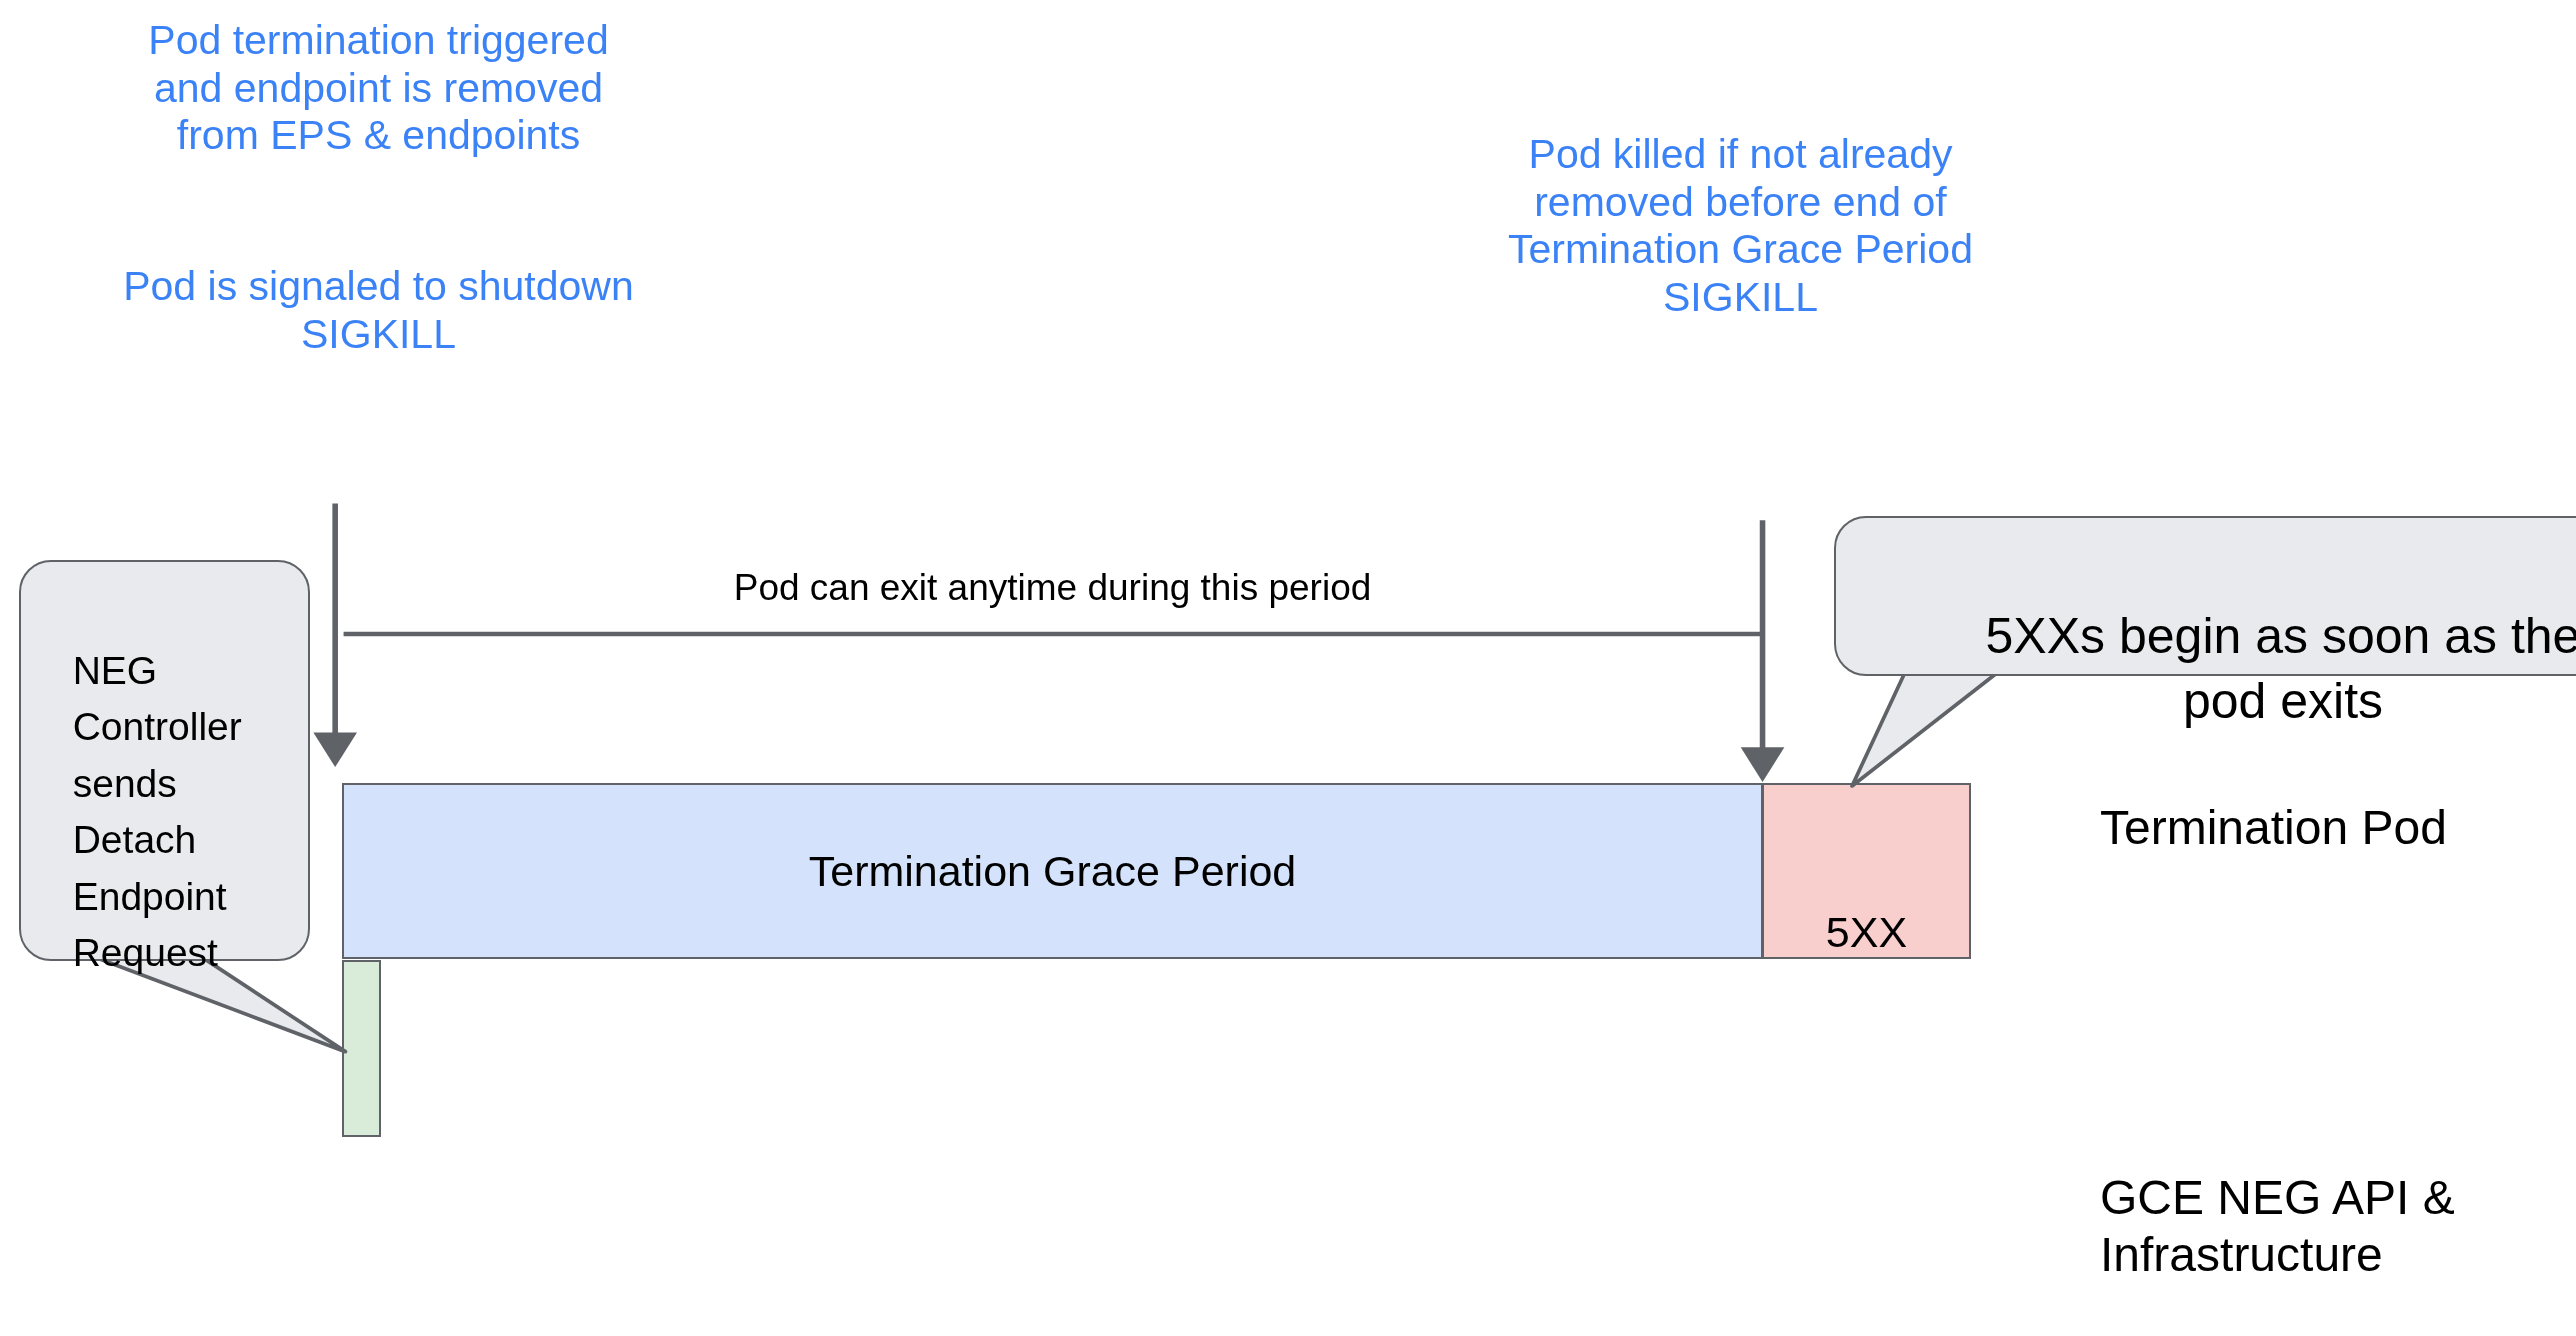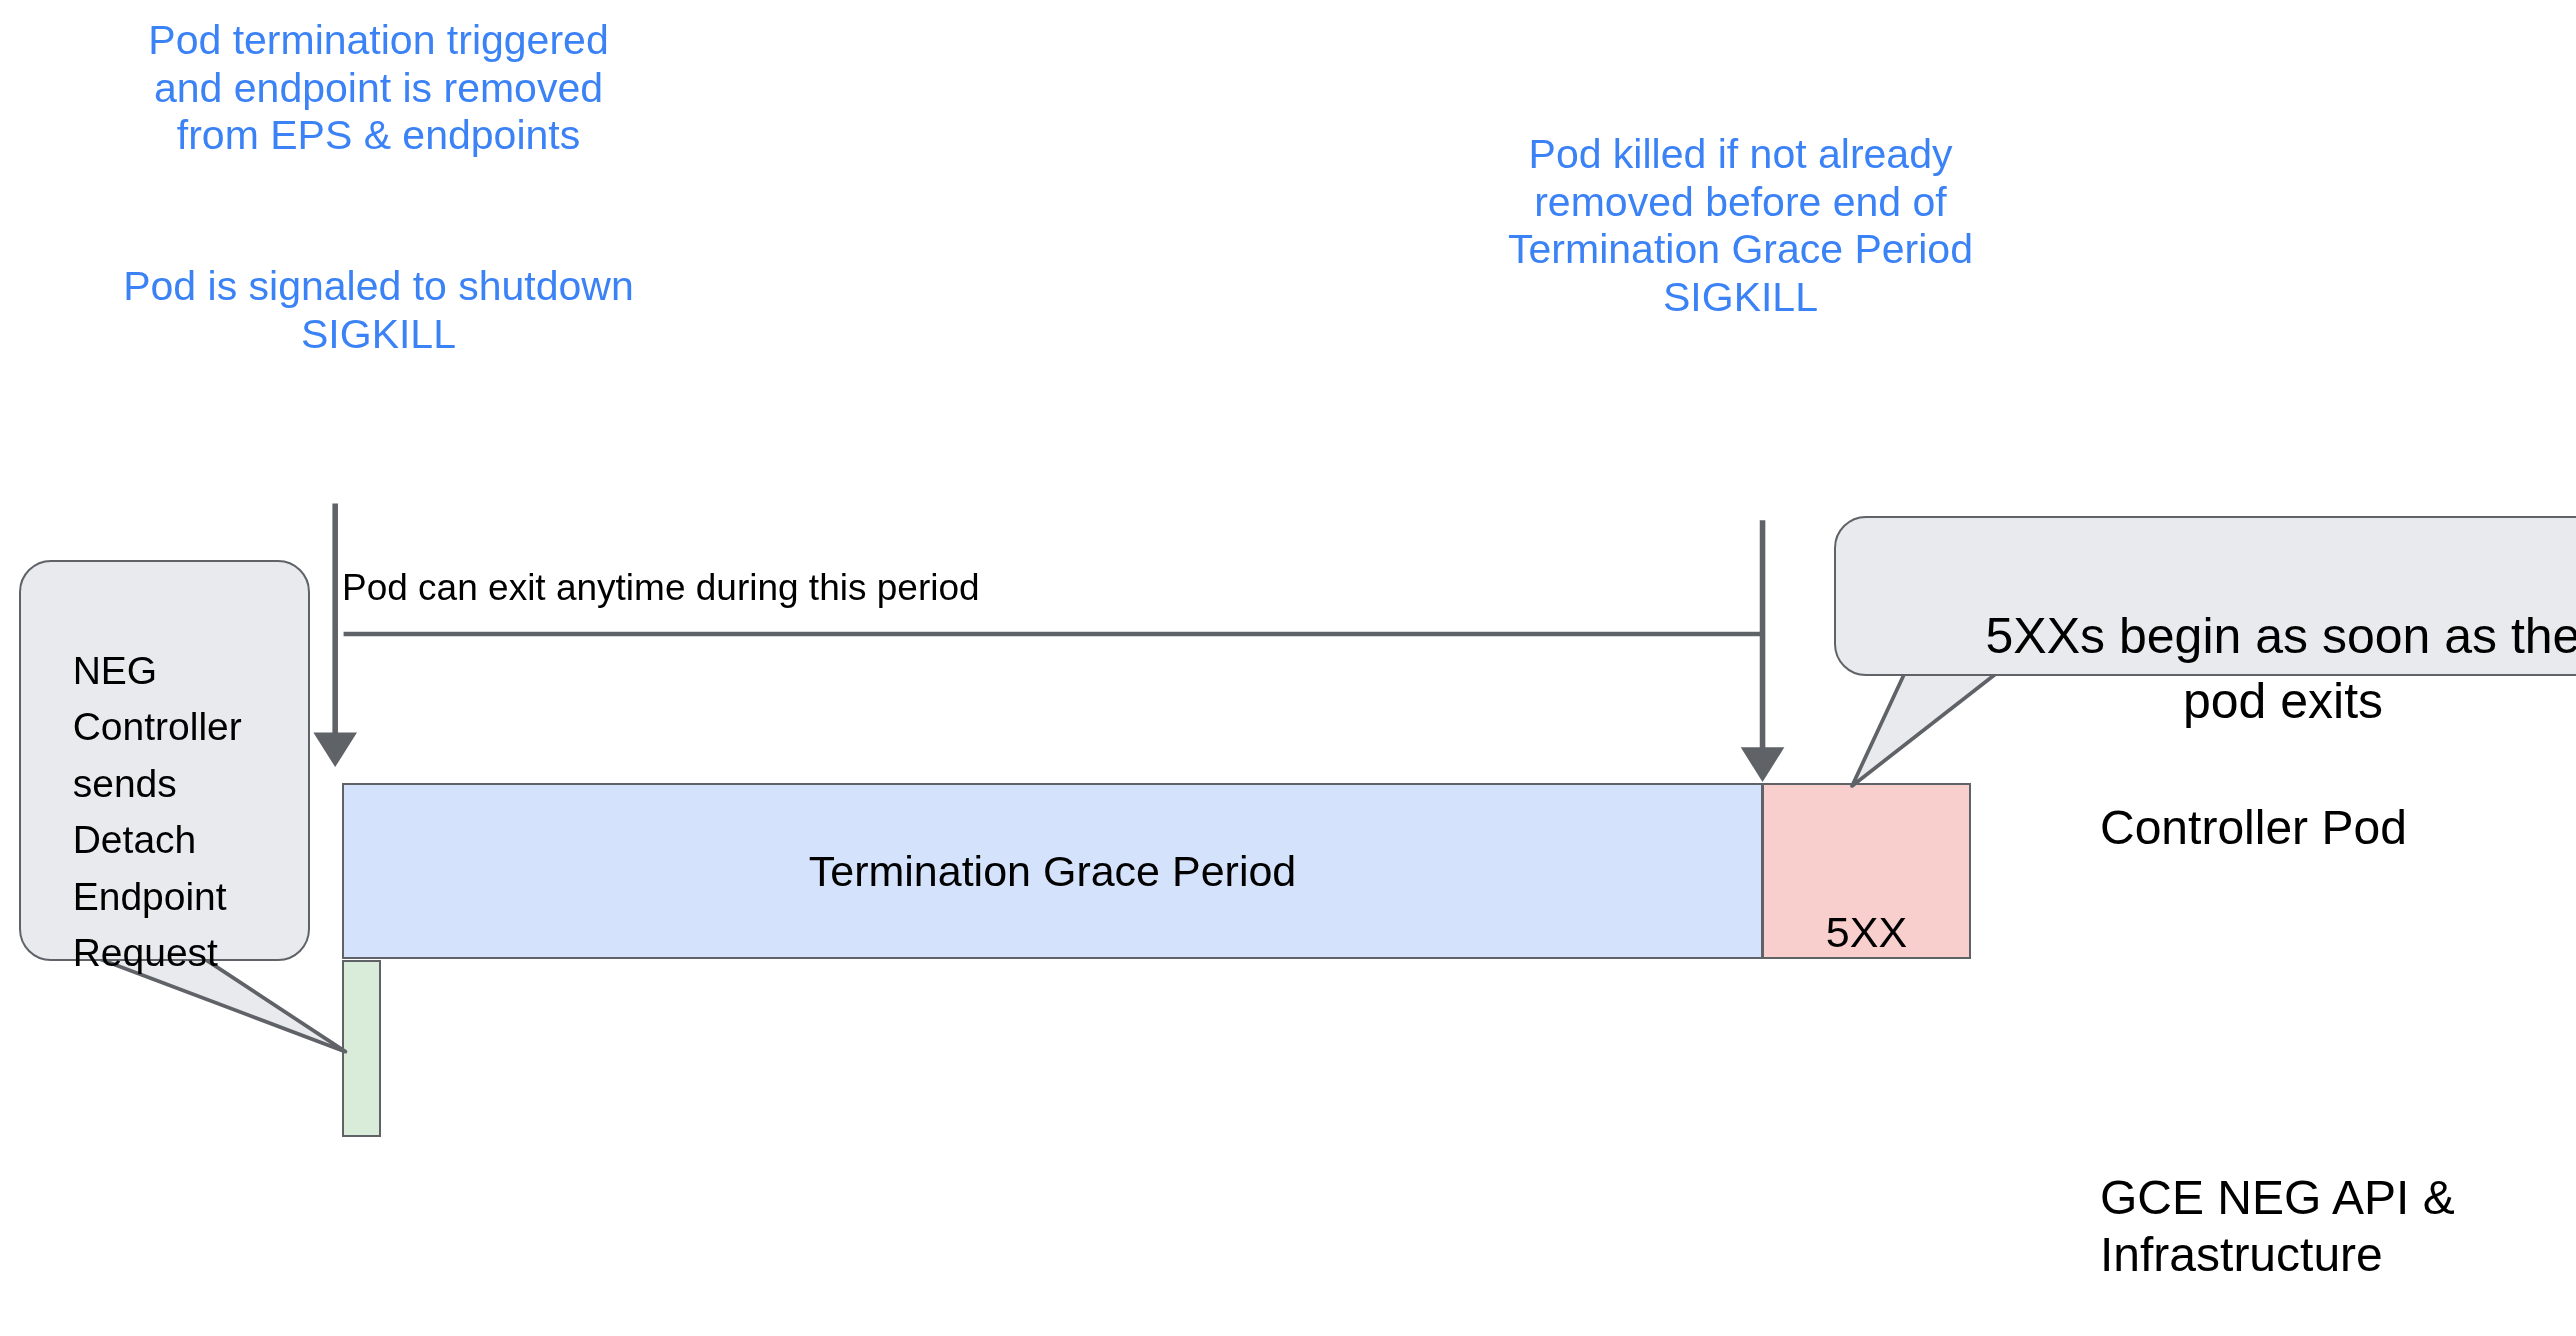--- a/index.html
+++ b/index.html
@@ -65,20 +65,21 @@
     white-space: pre-line;
   }
   #lane-pod  { left: 2100px; top: 800px;  width: 466px; }
   #lane-neg  { left: 2100px; top: 987px; width: 466px; }
   #lane-gce  { left: 2100px; top: 1170px; width: 466px; }
 
   
   #span-caption {
     position: absolute;
     left: 342px; top: 567px; width: 1421px;
+    text-align: center;
     font-size: 37px;
     color: #000000;
   }
 
   
   .bubble {
     position: absolute;
     box-sizing: border-box;
     background: #e8eaed;
     border: 2.8px solid #5f6368;
@@ -134,21 +135,21 @@
 
   <div class="bar" id="bar-5xx" style="background:#f9cfcd;align-items:flex-end;">
     <span>5XX</span>
   </div>
 
   <div class="bar" id="bar-neg" style="background:#d8ecd9;">
     <span></span>
   </div>
 
 
-  <div class="lane-label" id="lane-pod">Controller Pod</div>
+  <div class="lane-label" id="lane-pod">Termination Pod</div>
 
 
   <div class="lane-label" id="lane-gce">GCE NEG API &amp;
 Infrastructure</div>
 
   <svg id="overlay" viewBox="0 0 2762 1433">
     <defs>
       <marker id="arrowhead" markerWidth="9" markerHeight="9" refX="3.4" refY="4.5" orient="auto" markerUnits="strokeWidth">
         <path d="M0,0.6 L0,8.4 L6.2,4.5 z" fill="#5f6368"></path>
       </marker>

